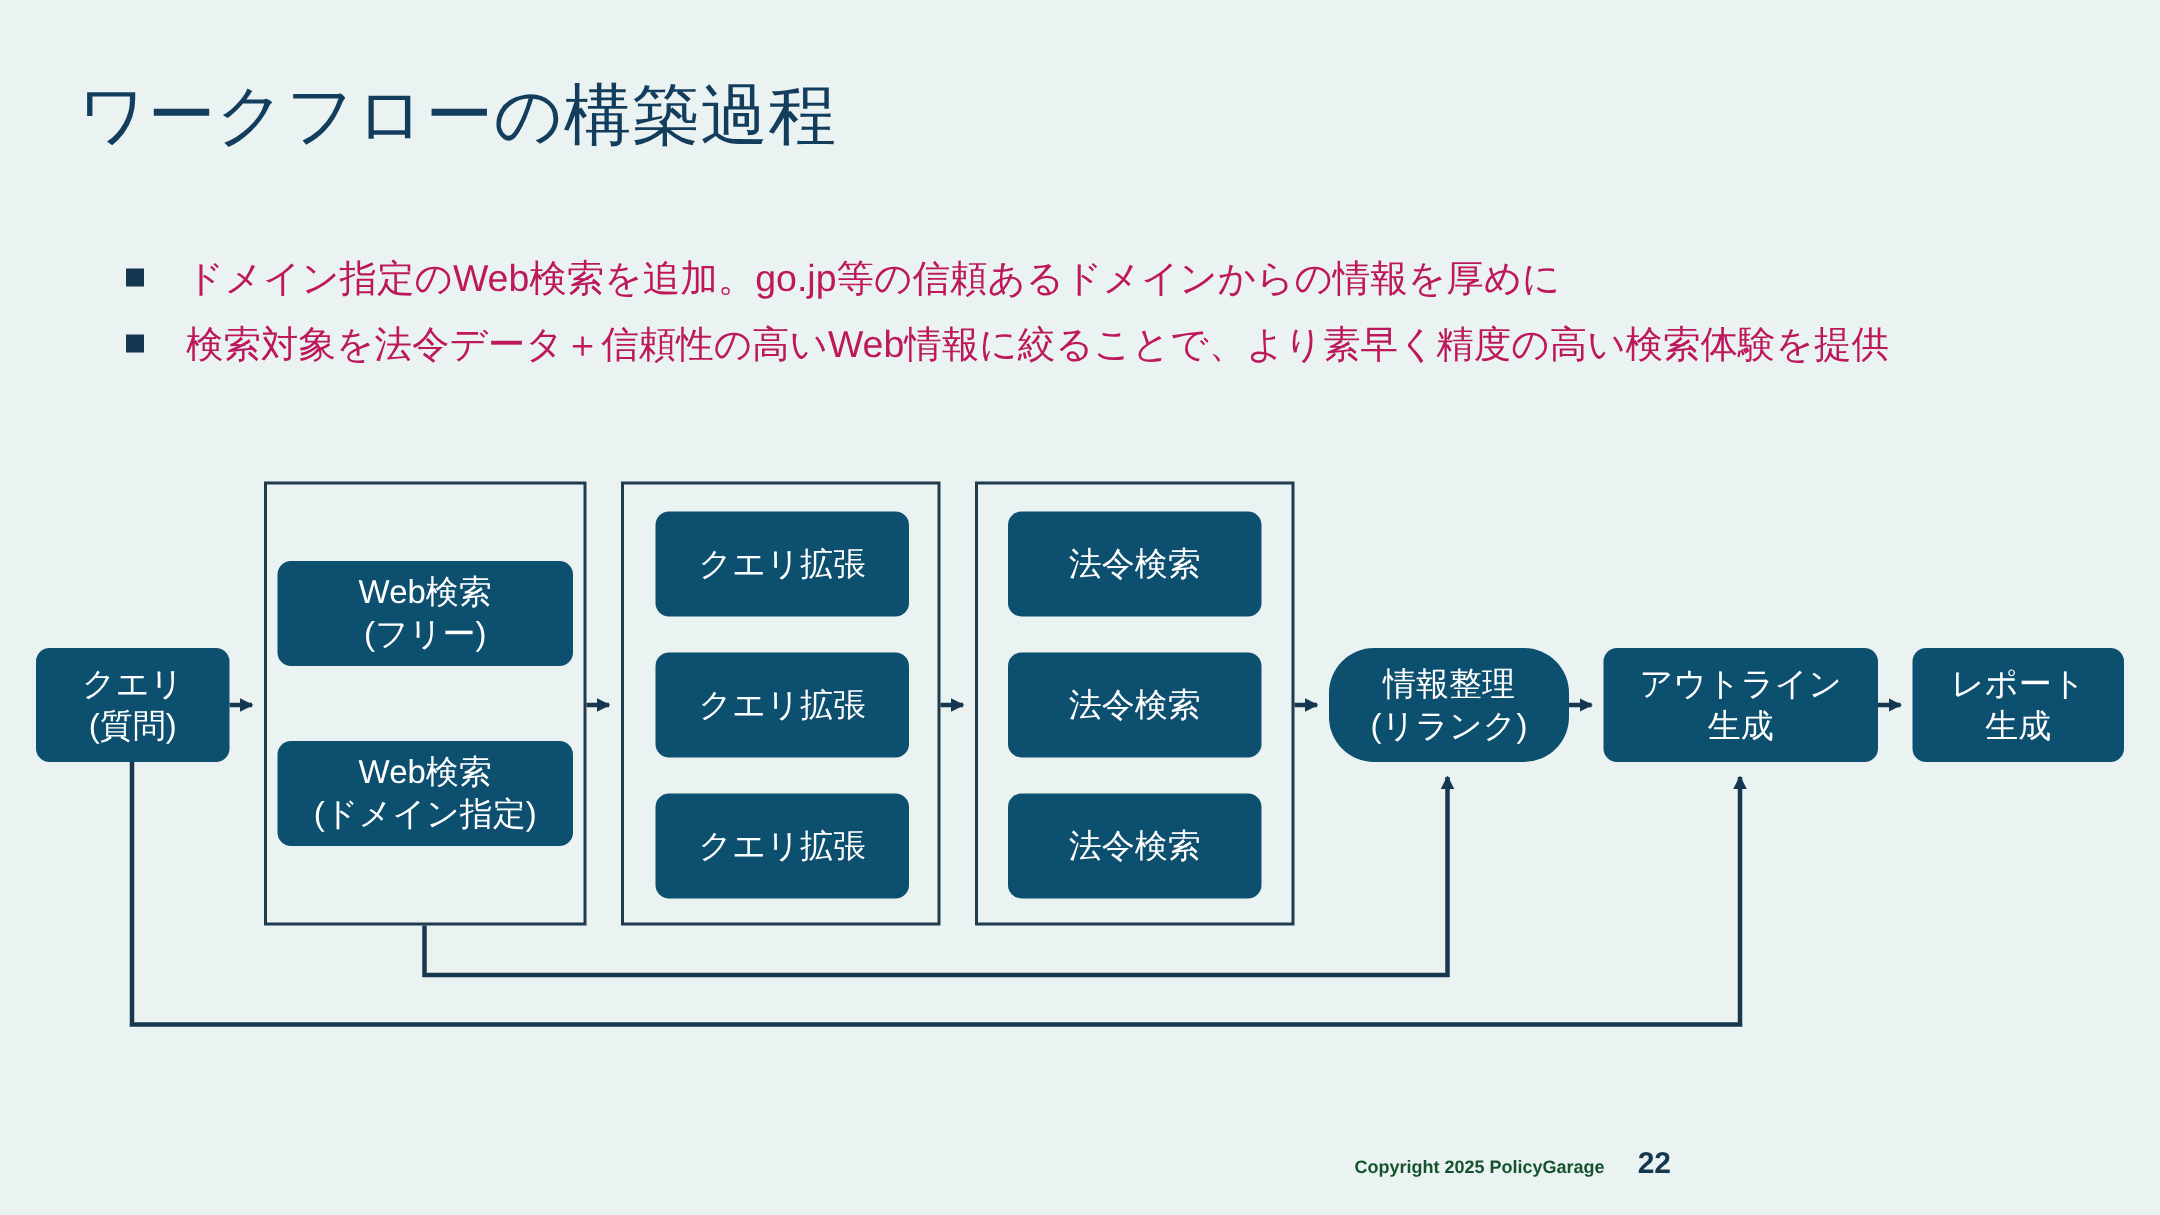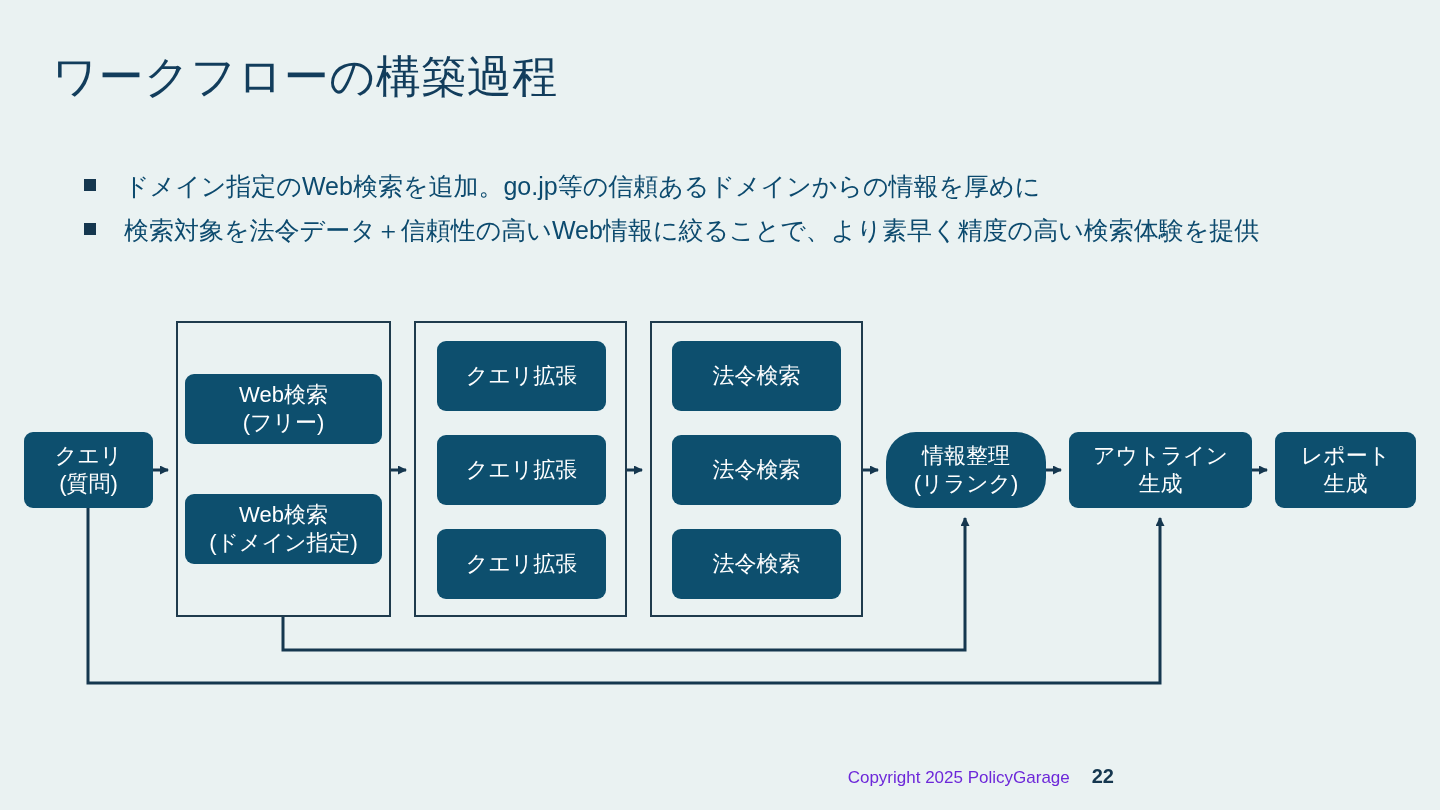--- a/index.html
+++ b/index.html
@@ -53,21 +53,21 @@
     width: 12px;
     height: 12px;
     background: #15374f;
     margin-top: 9px;
     margin-right: 28px;
     flex: 0 0 auto;
   }
   .bullet-text {
     font-size: 25px;
     line-height: 32px;
-    color: #0c4a6e;
+    color: #be185d;
     white-space: nowrap;
   }
 
   
   #diagram {
     position: absolute;
     left: 0;
     top: 0;
     width: 1440px;
     height: 810px;
@@ -131,23 +131,23 @@
   
   #footer {
     position: absolute;
     right: 40px;
     bottom: 22px;
     display: flex;
     align-items: baseline;
     gap: 22px;
   }
   #copyright {
-    font-size: 17px;
-    color: #6d28d9;
-    font-weight: normal;
+    font-size: 12px;
+    color: #14532d;
+    font-weight: bold;
   }
   #page-number {
     font-size: 20px;
     color: #15374f;
     font-weight: bold;
   }
 </style>
 </head>
 <body>
 

